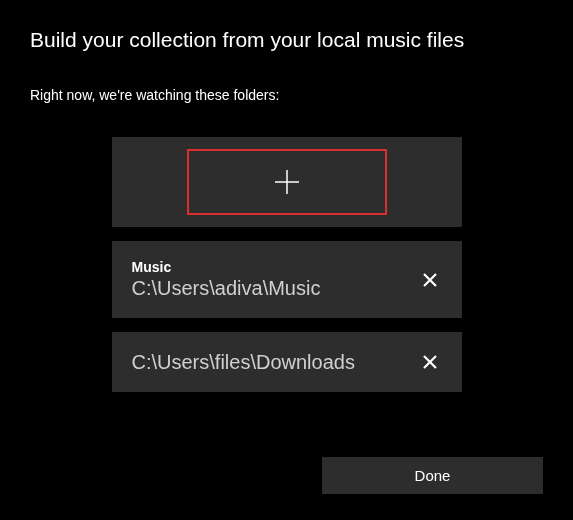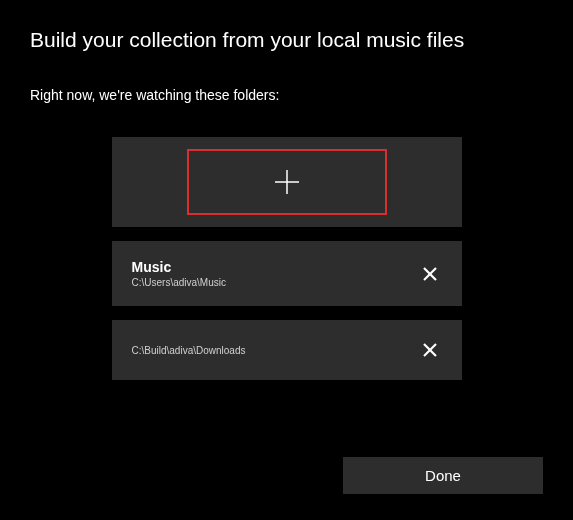--- a/index.html
+++ b/index.html
@@ -64,21 +64,21 @@
       display: flex;
       flex-direction: column;
       gap: 2px;
     }
     .folder-name {
       font-size: 14px;
       font-weight: 600;
       color: #ffffff;
     }
     .folder-path {
-      font-size: 10px;
+      font-size: 20px;
       font-weight: 400;
       color: #d0d0d0;
     }
     .remove-btn {
       cursor: pointer;
       padding: 4px;
     }
     .remove-btn svg {
       display: block;
     }
@@ -87,21 +87,21 @@
       bottom: 26px;
       right: 30px;
     }
     .done-btn {
       background: #2d2d2d;
       color: #ffffff;
       border: none;
       font-size: 15px;
       font-family: inherit;
       padding: 10px 0;
-      width: 200px;
+      width: 221px;
       cursor: pointer;
       text-align: center;
     }
   </style>
 </head>
 <body>
 
 <div class="title">Build your collection from your local music files</div>
 <div class="subtitle">Right now, we're watching these folders:</div>
 
@@ -128,21 +128,21 @@
         <svg width="16" height="16" viewBox="0 0 16 16">
           <line x1="2" y1="2" x2="14" y2="14" stroke="#ffffff" stroke-width="2.2"></line>
           <line x1="14" y1="2" x2="2" y2="14" stroke="#ffffff" stroke-width="2.2"></line>
         </svg>
       </span>
     </div>
   </div>
 
   <div class="folder-card">
     <div class="folder-info">
-      <div class="folder-path">C:\Build\adiva\Downloads</div>
+      <div class="folder-path">C:\Users\files\Downloads</div>
     </div>
     <div class="remove-btn">
       <span>
         <svg width="16" height="16" viewBox="0 0 16 16">
           <line x1="2" y1="2" x2="14" y2="14" stroke="#ffffff" stroke-width="2.2"></line>
           <line x1="14" y1="2" x2="2" y2="14" stroke="#ffffff" stroke-width="2.2"></line>
         </svg>
       </span>
     </div>
   </div>

